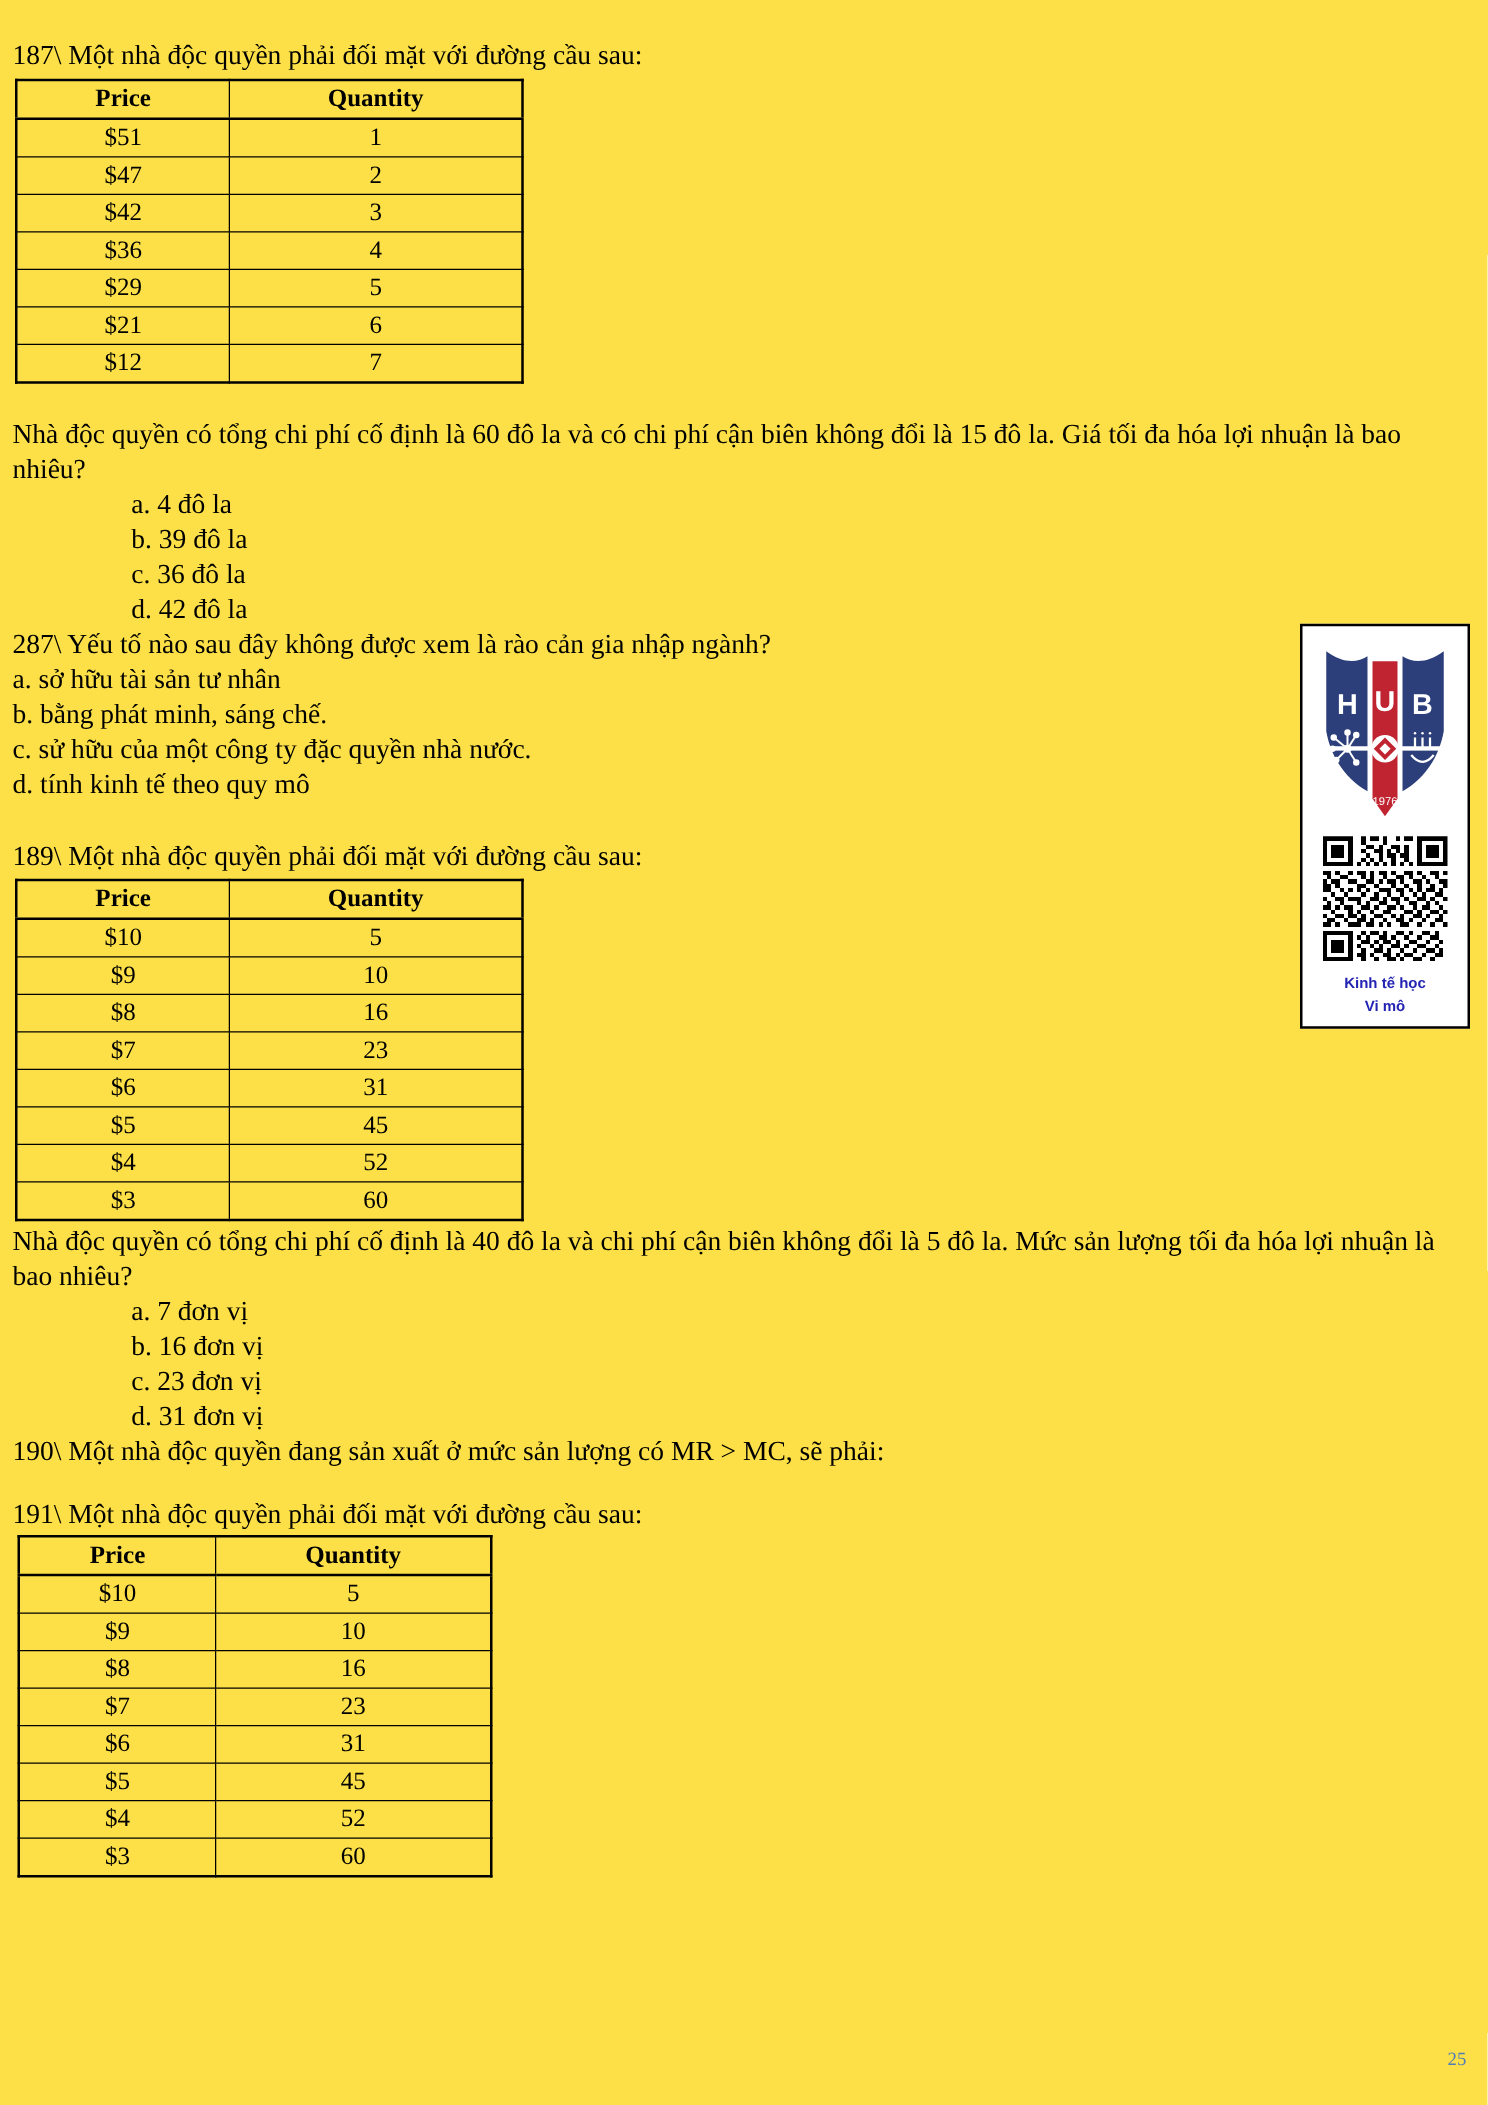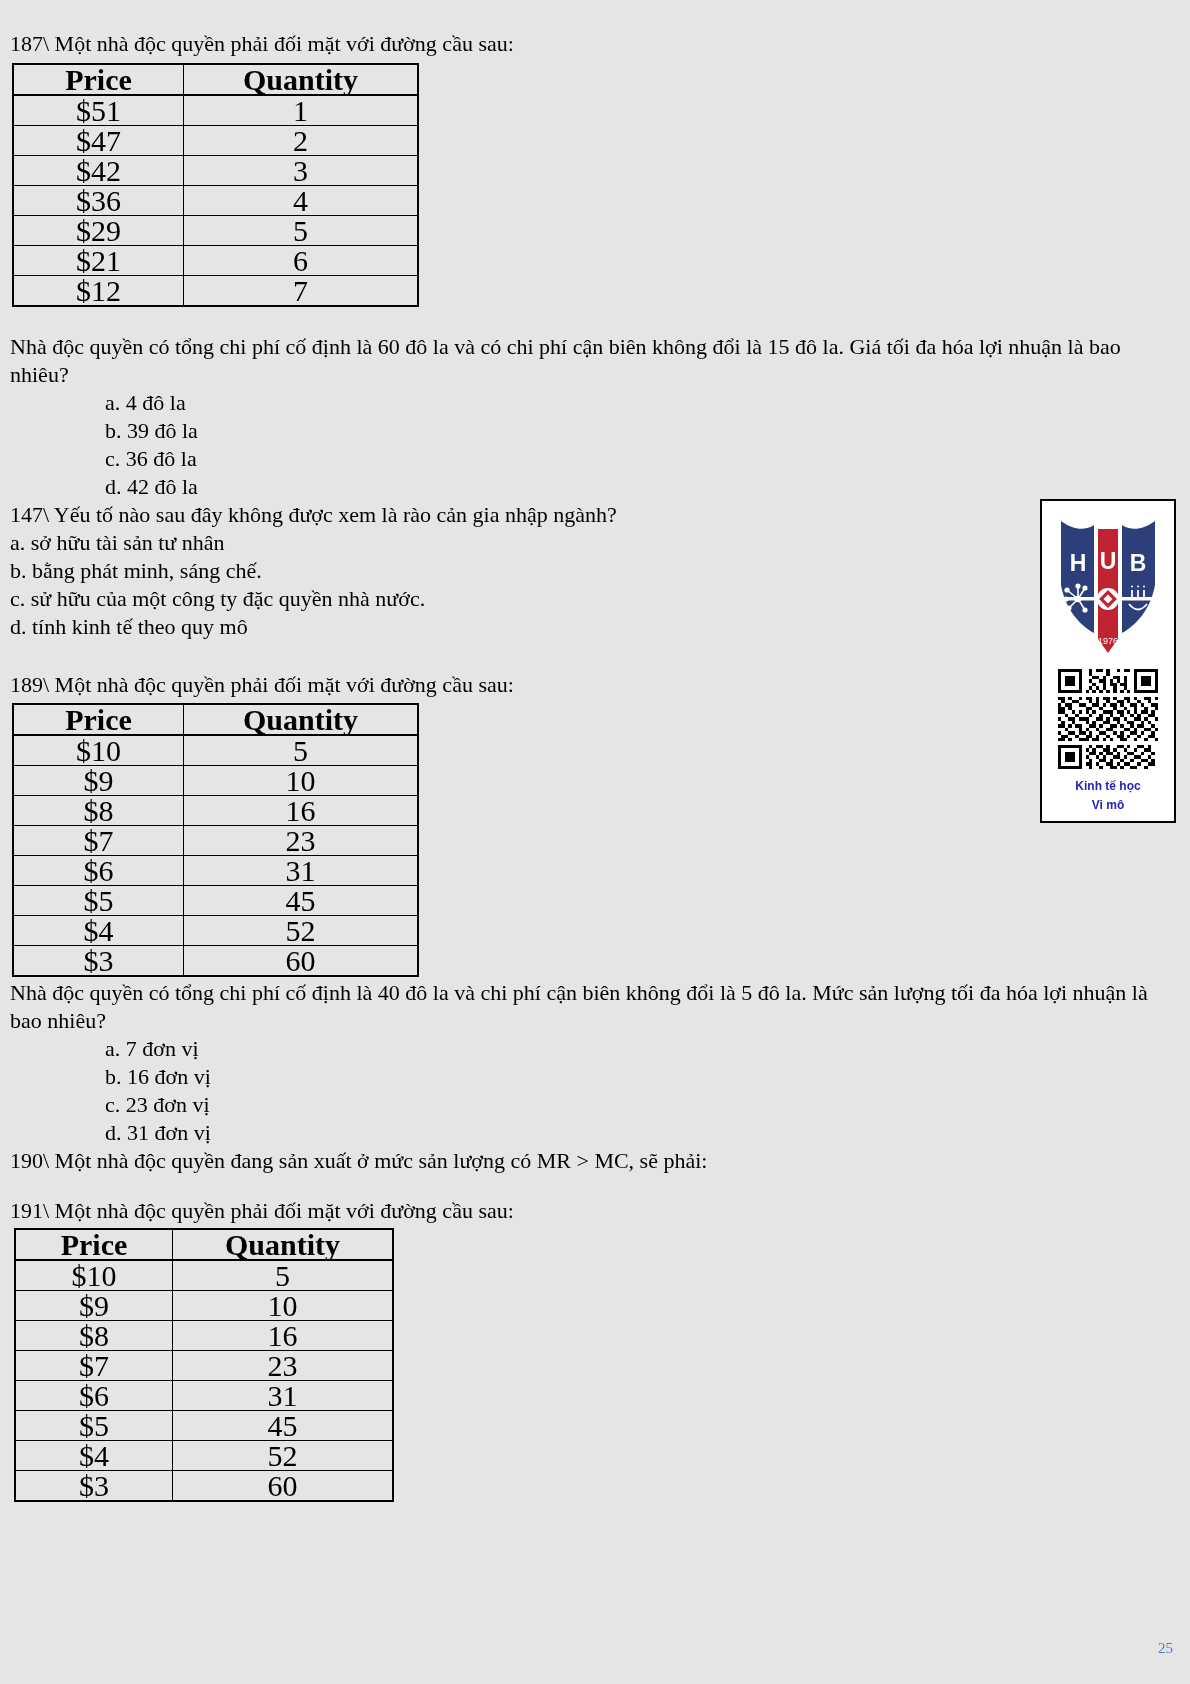--- a/index.html
+++ b/index.html
@@ -1,26 +1,26 @@
 <!DOCTYPE html>
 <html style="--logo_navy: #2c3f7a; --logo_red: #bf2430; --caption_blue: #2424b4; --pagenum_blue: #4f7cb8;"><head>
 <meta charset="utf-8">
 <style>
   html,body{margin:0;padding:0;background:#fff;}
   .page{
-    position:relative;width:1190px;height:1684px;background:#e5e5e5;overflow:hidden;
+    position:relative;width:1190px;height:1684px;background:#fde047;overflow:hidden;
     font-family:"Liberation Serif","DejaVu Serif",serif;font-size:22px;line-height:28px;color:#000;
   }
   .content{padding:30px 12px 0 10px;}
   .q-heading{margin:0;}
   .stem{margin:0;}
   .q-table{border-collapse:collapse;border:2px solid #000;margin-left:2px;}
   .q-table th,.q-table td{
     border:1.5px solid #000;text-align:center;padding:0;height:29px;line-height:27px;
-    font-size:30px;vertical-align:middle;
+    font-size:20px;vertical-align:middle;
   }
   .q-table th{font-weight:bold;border-bottom:2.5px solid #000;}
   .q-table.t-wide td:first-child,.q-table.t-wide th:first-child{width:169px;}
   .q-table.t-wide td:last-child,.q-table.t-wide th:last-child{width:233px;}
   .q-table.t-narrow{margin-left:4px;}
   .q-table.t-narrow td:first-child,.q-table.t-narrow th:first-child{width:156px;}
   .q-table.t-narrow td:last-child,.q-table.t-narrow th:last-child{width:219px;}
   .options{margin:0;}
   .options.indent{padding-left:95px;}
   .option{white-space:pre-wrap;line-height:28px;}
@@ -98,21 +98,21 @@
     </table>
 
     <div class="stem mt-stem1">Nhà độc quyền có tổng chi phí cố định là 60 đô la và có chi phí cận biên không đổi là 15 đô la. Giá tối đa hóa lợi nhuận là bao nhiêu?</div>
     <div class="options indent">
         <div class="option">a. 4 đô la</div>
         <div class="option">b. 39 đô la</div>
         <div class="option correct">c. 36 đô la</div>
         <div class="option">d. 42 đô la</div>
       </div>
 
-    <div class="q-heading">147\ Yếu tố nào sau đây không được xem là rào cản gia nhập ngành?</div>
+    <div class="q-heading">287\ Yếu tố nào sau đây không được xem là rào cản gia nhập ngành?</div>
     <div class="options">
         <div class="option correct">a. sở hữu tài sản tư nhân</div>
         <div class="option">b. bằng phát minh, sáng chế.</div>
         <div class="option">c. sử hữu của một công ty đặc quyền nhà nước.</div>
         <div class="option">d. tính kinh tế theo quy mô</div>
       </div>
 
     <div class="q-heading mt-h189">189\ Một nhà độc quyền phải đối mặt với đường cầu sau:</div>
 
     <table class="q-table t-wide mt-t2">

